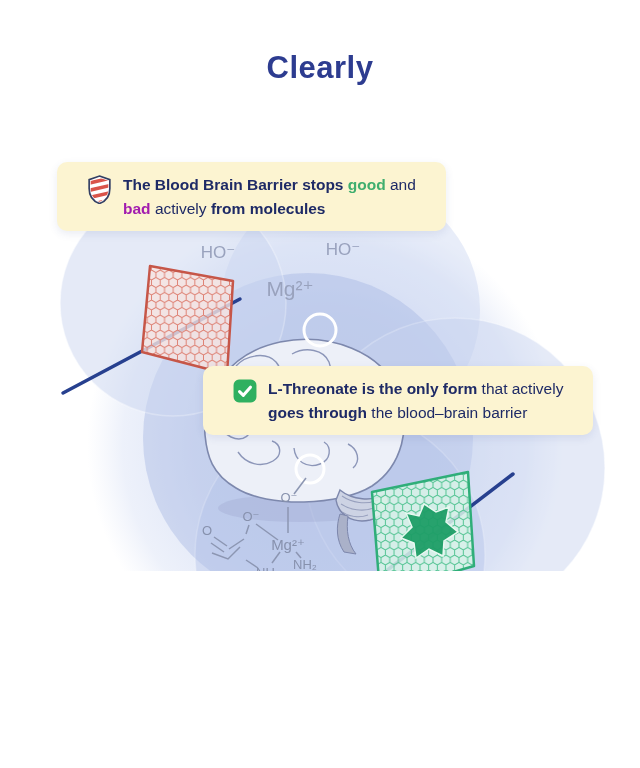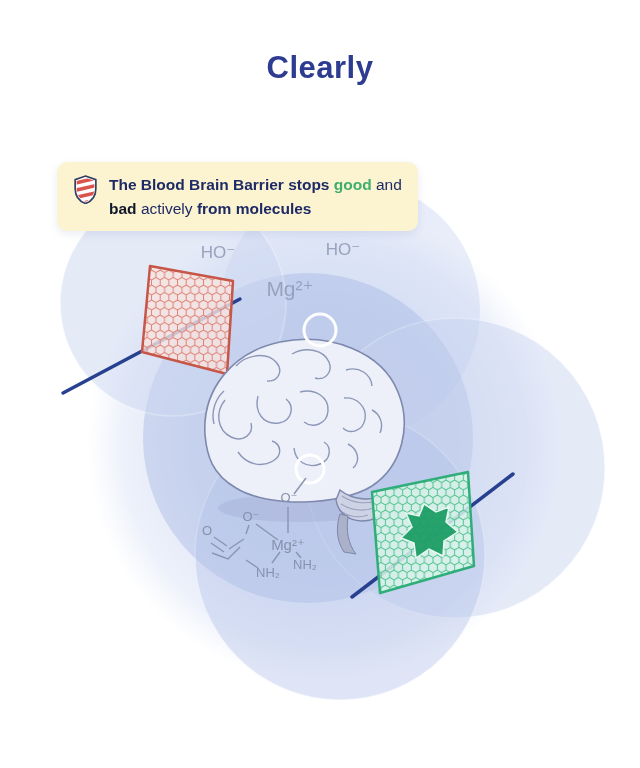--- a/index.html
+++ b/index.html
@@ -2,42 +2,42 @@
 <html><head>
 <meta charset="utf-8">
 <style>
   html, body { margin: 0; padding: 0; }
   body {
     width: 640px; height: 768px;
     background: #ffffff;
     font-family: "Liberation Sans", "DejaVu Sans", sans-serif;
     overflow: hidden;
   }
-  .page { position: relative; width: 640px; height: 768px; background: #ffffff; overflow: hidden; }
+  .page { position: relative; width: 640px; height: 571px; background: #ffffff; overflow: hidden; }
 
   .logo {
     position: absolute; top: 50px; left: 0; width: 100%;
     text-align: center; font-size: 31px; font-weight: 700;
     letter-spacing: 0.5px; color: #2d3c90; z-index: 2;
   }
 
   .scene { position: absolute; left: 0; top: 0; z-index: 1; }
 
   .callout {
     position: absolute; z-index: 3;
     background: #fcf4d1; border-radius: 10px;
-    padding: 11px 16px;
+    padding: 11px 30px;
     display: flex; gap: 11px; align-items: flex-start;
     color: #1e2a66; font-size: 15.5px; line-height: 1.52;
     box-shadow: 0 3px 8px rgba(45,70,140,.10);
   }
   .callout .cline { white-space: nowrap; }
   .callout b { font-weight: 700; }
   .good { color: #3fae6e; font-weight: 600; }
-  .bad  { color: #0f172a; font-weight: 600; }
+  .bad  { color: #a21caf; font-weight: 600; }
   .callout .icon { flex: 0 0 auto; display: block; margin-top: 2px; }
   #callout-barrier   { left: 57px;  top: 162px; }
   #callout-threonate { left: 203px; top: 366px; }
 
   svg text { font-family: "Liberation Sans", "DejaVu Sans", sans-serif; }
   .chem-top { fill: #99a2bd; }
   .chem-s   { fill: #8791ad; }
 </style>
 </head>
 <body>
@@ -170,14 +170,32 @@
         <span>and</span>
       </div>
       <div class="cline">
         <span class="bad">bad</span>
         <span>actively</span>
         <b>from molecules</b>
       </div>
     </div>
   </div>
 
+  <div class="callout" id="callout-threonate">
+    <span class="icon">
+      <svg width="24" height="24" viewBox="0 0 22 22">
+        <rect x="0.5" y="0.5" width="21" height="21" rx="5" fill="#2fb060"></rect>
+        <path d="M6 11.5 L9.5 15 L16 7.5" fill="none" stroke="#ffffff" stroke-width="2.8" stroke-linecap="round" stroke-linejoin="round"></path>
+      </svg>
+    </span>
+    <div>
+      <div class="cline">
+        <b>L-Threonate is the only form</b>
+        <span>that actively</span>
+      </div>
+      <div class="cline">
+        <b>goes through</b>
+        <span>the blood–brain barrier</span>
+      </div>
+    </div>
+  </div>
 
 </div>
 
 </body></html>

